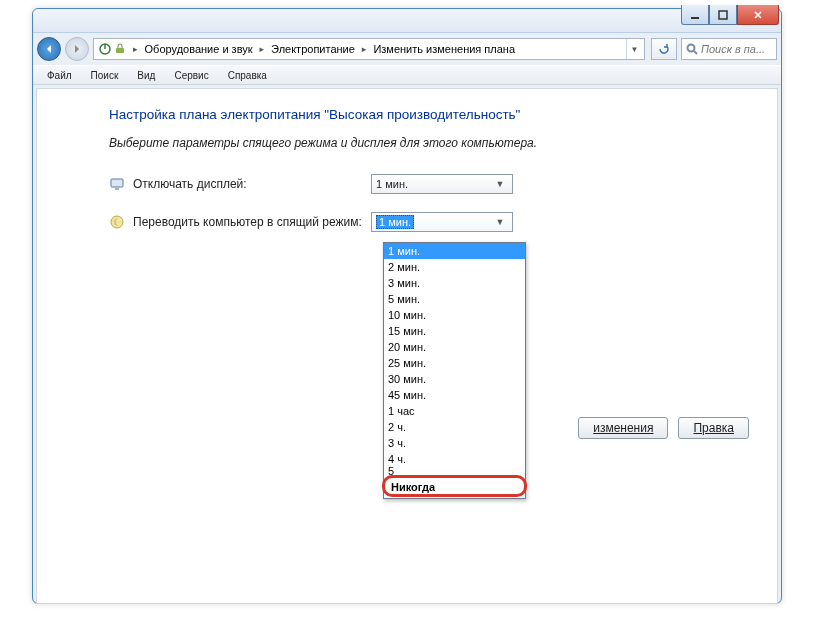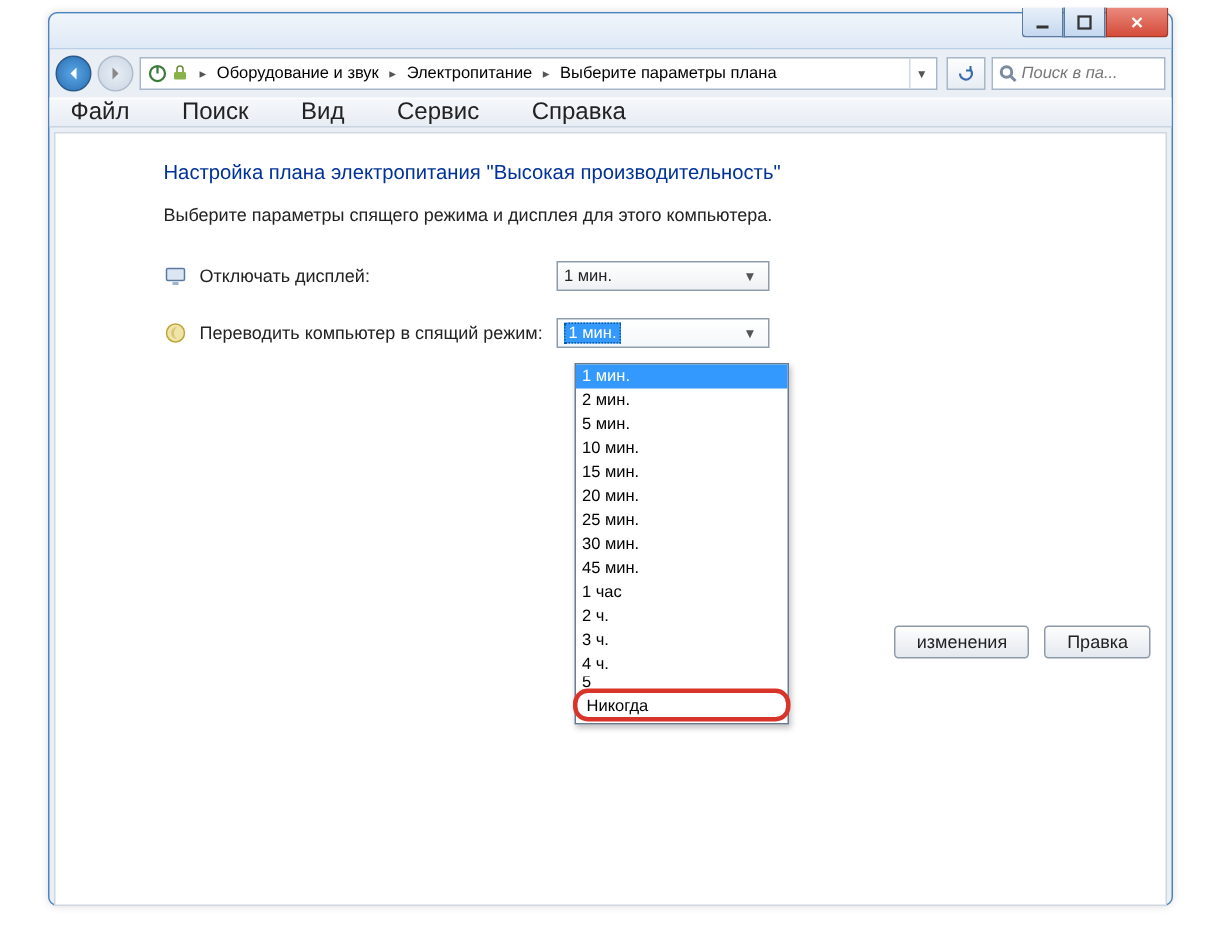--- a/index.html
+++ b/index.html
@@ -22,52 +22,52 @@
 .nav-back svg,.nav-fwd svg { width:12px;height:12px;fill:#fff; }
 .nav-fwd svg{ fill:#888; }
 .addr { flex:1; height:22px; border:1px solid #a7b7c8; background:#fff; display:flex; align-items:center; font-size:11px; padding:0 2px; gap:4px; }
 .addr-icons{ display:flex; gap:1px; padding:0 2px; }
 .addr-icons span{ width:14px;height:14px;display:inline-block; }
 .crumb { color:#000; padding:0 3px; }
 .crumb-sep { color:#555; font-size:9px; }
 .addr-end{ margin-left:auto; display:flex; align-items:center; }
 .addr-drop{ width:16px;height:20px;border-left:1px solid #cdd8e4;display:flex;align-items:center;justify-content:center;color:#555;font-size:8px;}
 .addr-refresh{ width:26px;height:22px;border:1px solid #a7b7c8;background:linear-gradient(#fdfdfd,#e7edf4);display:flex;align-items:center;justify-content:center;margin-left:2px;}
-.search { width:116px; height:22px; border:1px solid #a7b7c8; background:#fff; display:flex; align-items:center; font-size:11px; color:#777; font-style:italic; padding:0 4px; gap:3px;}
+.search { width:96px; height:22px; border:1px solid #a7b7c8; background:#fff; display:flex; align-items:center; font-size:11px; color:#777; font-style:italic; padding:0 4px; gap:3px;}
 .search svg{width:12px;height:12px;fill:none;stroke:#7a8aa0;stroke-width:2;}
 
 
-.menubar { height:20px; background:linear-gradient(#f6f8fb,#e7edf4); border-top:1px solid #fff; border-bottom:1px solid #cad5e1; display:flex; align-items:center; padding:0 6px; gap:19px; font-size:16px; }
+.menubar { height:20px; background:linear-gradient(#f6f8fb,#e7edf4); border-top:1px solid #fff; border-bottom:1px solid #cad5e1; display:flex; align-items:center; padding:0 6px; gap:3px; font-size:10px; }
 .menubar span { padding:1px 8px; color:#222; }
 
 
 .content-shell{ padding:3px; }
 .content { background:#fff; border:1px solid #cfd7e0; height:516px; padding:18px 60px 12px 72px; position:relative; font-size:12px; color:#222; }
 .heading { color:#003399; font-size:13.5px; font-weight:400; margin-bottom:14px; }
-.sub { font-size:12px; margin-bottom:24px; }
+.sub { font-size:12px; margin-bottom:24px;font-style:italic; }
 
 .row { display:flex; align-items:center; margin-bottom:18px; }
 .icon { width:16px;height:16px;margin-right:8px; display:inline-flex;align-items:center;justify-content:center; }
 .label { width:238px; }
 .combo { width:142px; height:20px; border:1px solid #8e9bab; background:linear-gradient(#fff,#eef1f4); display:flex; align-items:center; padding:0 4px; font-size:11px; position:relative; }
 .combo .arrow { margin-left:auto; width:16px; text-align:center; color:#555; font-size:9px; }
 .combo.open { background:linear-gradient(#fff,#f4f7fa); }
 .combo.open .sel { background:#3399ff; color:#fff; padding:0 2px; border:1px dotted #105a9a;}
 
 .links { margin-top:30px; }
 .links a { display:block; color:#0b4cac; font-size:12px; margin-bottom:14px; text-decoration:none; }
 
-.btn-row { position:absolute; right:10px; top:328px; display:flex; gap:10px; }
+.btn-row { position:absolute; right:28px; top:328px; display:flex; gap:10px;text-decoration:underline; }
 .btn { height:22px; padding:0 14px; border:1px solid #8e99a8; border-radius:3px; background:linear-gradient(#fdfdfd,#e4e9ef); font-size:12px; display:flex; align-items:center; }
 
 
 .dropdown { position:absolute; left:383px; top:242px; width:143px; border:1px solid #6b7b8d; background:#fff; box-shadow:1px 2px 4px rgba(0,0,0,.25); font-size:11px; }
 .dd-item { padding:0 4px; height:16px; line-height:16px; cursor:default; }
 .dd-item.sel { background:#3399ff; color:#fff; }
-.dd-item.last { border:3px solid #d9342a; border-radius:10px; margin:0 -2px 1px -2px; padding:0 6px; height:22px; line-height:18px; box-shadow:0 0 0 1px #fff inset; font-weight:400;}
+.dd-item.last { border:3px solid #d9342a; border-radius:10px; margin:0 -2px 1px -2px; padding:0 6px; height:22px; line-height:18px; box-shadow:0 0 0 1px #fff inset; font-weight:700;}
 .dd-half{ height:8px; line-height:8px; overflow:hidden; padding:0 4px;}
 </style>
 </head>
 <body>
 
 <div class="window">
   <div class="titlebar">
     <div class="win-buttons">
       <div class="win-btn min">
           <svg viewBox="0 0 10 10">
@@ -107,21 +107,21 @@
         <span><svg viewBox="0 0 14 14">
               <rect x="3" y="6" width="8" height="5" fill="#8ab24a" rx="1"></rect>
               <path d="M5 6V4a2 2 0 014 0v2" stroke="#6a8a3a" fill="none"></path>
             </svg></span>
       </span>
       <span class="crumb-sep">▸</span>
       <span class="crumb">Оборудование и звук</span>
       <span class="crumb-sep">▸</span>
       <span class="crumb">Электропитание</span>
       <span class="crumb-sep">▸</span>
-      <span class="crumb">Выберите параметры плана</span>
+      <span class="crumb">Изменить изменения плана</span>
       <div class="addr-end">
         <div class="addr-drop">▼</div>
       </div>
     </div>
     <div class="addr-refresh">
         <svg width="12" height="12" viewBox="0 0 12 12">
           <path d="M2 6a4 4 0 107-2.6" fill="none" stroke="#3a6aa8" stroke-width="1.4"></path>
           <path d="M9 1v3H6" fill="none" stroke="#3a6aa8" stroke-width="1.4"></path>
         </svg>
       </div>
@@ -182,20 +182,21 @@
       <div class="btn">изменения</div>
       <div class="btn">Правка</div>
     </div>
   </div>
   </div>
 </div>
 
 <div class="dropdown">
   <div class="dd-item sel">1 мин.</div>
   <div class="dd-item">2 мин.</div>
+  <div class="dd-item">3 мин.</div>
   <div class="dd-item">5 мин.</div>
   <div class="dd-item">10 мин.</div>
   <div class="dd-item">15 мин.</div>
   <div class="dd-item">20 мин.</div>
   <div class="dd-item">25 мин.</div>
   <div class="dd-item">30 мин.</div>
   <div class="dd-item">45 мин.</div>
   <div class="dd-item">1 час</div>
   <div class="dd-item">2 ч.</div>
   <div class="dd-item">3 ч.</div>

